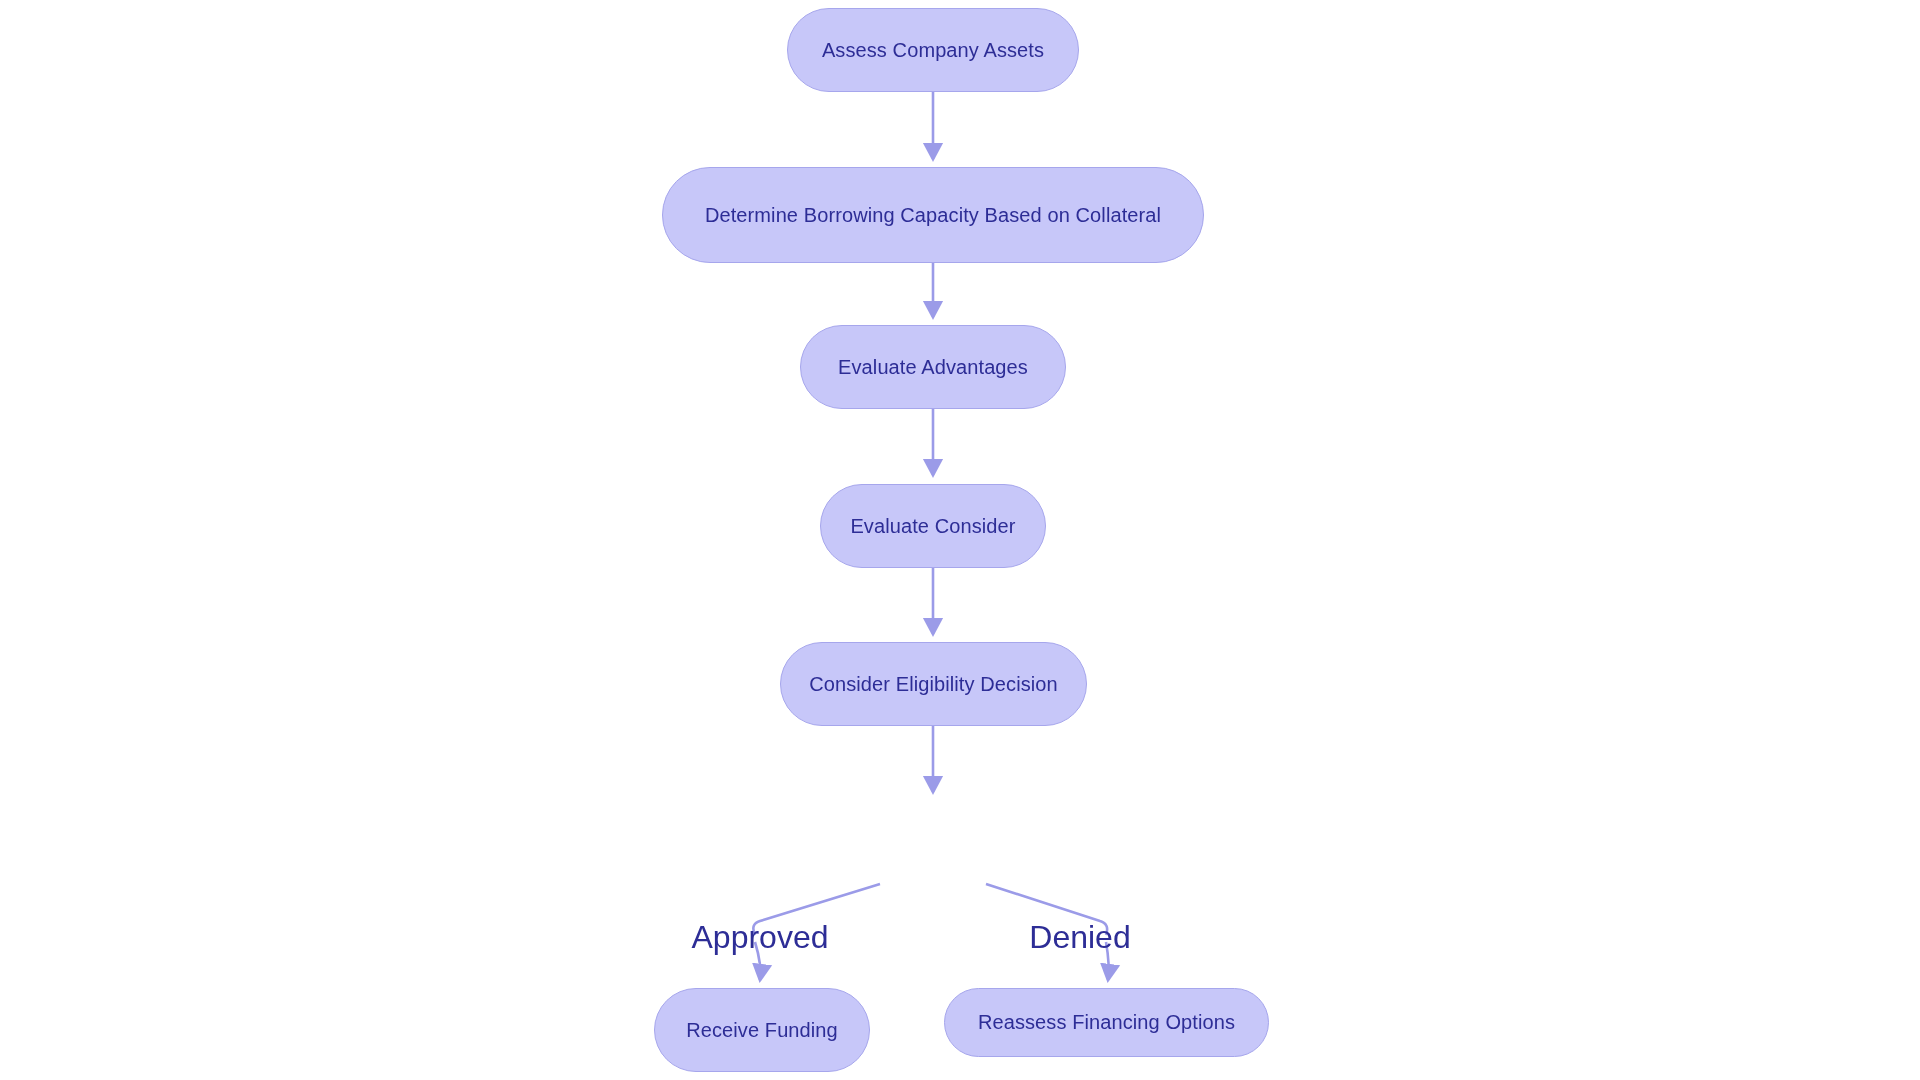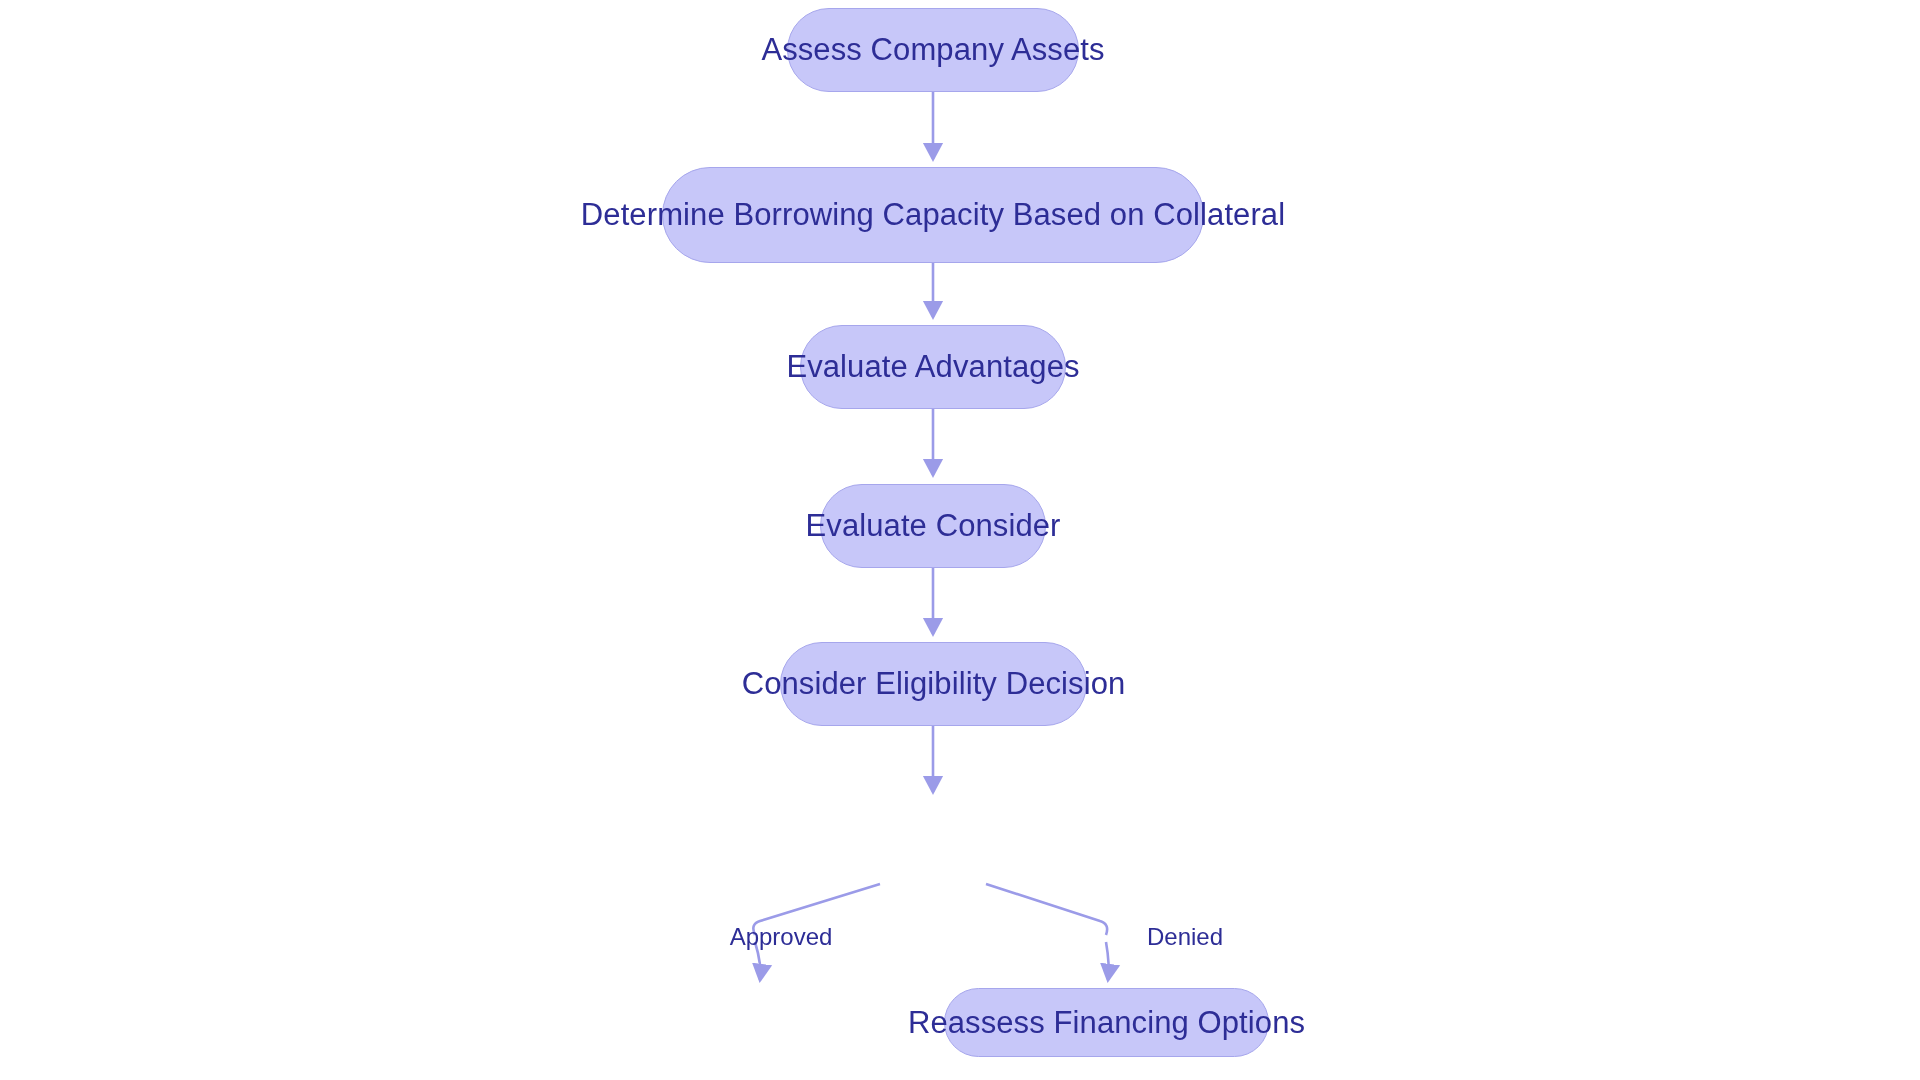--- a/index.html
+++ b/index.html
@@ -30,37 +30,36 @@
   .node {
     position: absolute;
     box-sizing: border-box;
     display: flex;
     align-items: center;
     justify-content: center;
     background: #c7c7f9;
     border: 1.4px solid #a6a6ec;
     border-radius: 999px;
     color: #2d2d96;
-    font-size: 31px;
+    font-size: 20px;
     font-weight: 400;
     letter-spacing: 0.1px;
     white-space: nowrap;
     z-index: 2;
   }
   .node-label {
     pointer-events: none;
   }
   .edge-label {
     position: absolute;
     color: #2d2d96;
-    font-size: 24px;
+    font-size: 32px;
     white-space: nowrap;
     z-index: 3;
     transform: translate(-50%, -50%);
-    margin-left: 21px;
   }
 </style>
 </head>
 <body>
 
 <div id="flowchart-canvas">
 
   <svg id="edge-layer" viewBox="0 0 1920 1080" width="1920" height="1080" xmlns="http://www.w3.org/2000/svg">
     <defs>
       <marker id="arrowhead" markerWidth="9" markerHeight="9" refX="6.2" refY="4.5" orient="auto" markerUnits="strokeWidth">
@@ -97,22 +96,25 @@
 
   <div class="node" style="left:820px; top:484px; width:226px; height:84px;">
     <span class="node-label">Evaluate Consider</span>
   </div>
 
   <div class="node" style="left:780px; top:642px; width:307px; height:84px;">
     <span class="node-label">Consider Eligibility Decision</span>
   </div>
 
 
+  <div class="node" style="left:654px; top:988px; width:216px; height:84px;">
+    <span class="node-label">Receive Funding</span>
+  </div>
 
   <div class="node" style="left:944px; top:988px; width:325px; height:69px;">
     <span class="node-label">Reassess Financing Options</span>
   </div>
 
   <div class="edge-label" style="left:760px; top:937px;">Approved</div>
 
-  <div class="edge-label" style="left:1164px; top:937px;">Denied</div>
+  <div class="edge-label" style="left:1080px; top:937px;">Denied</div>
 
 </div>
 
 </body></html>

